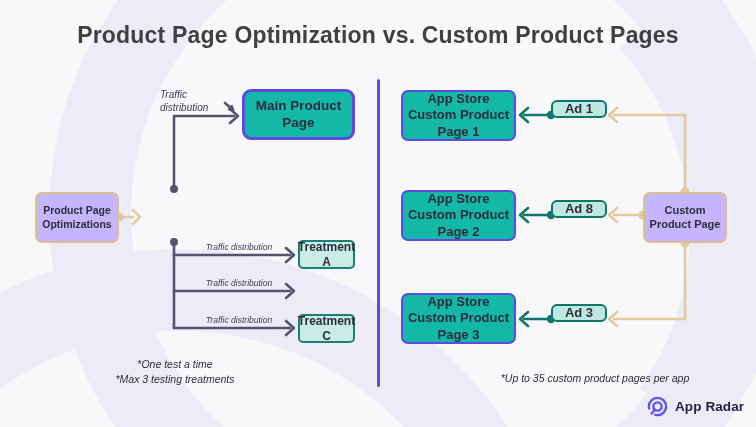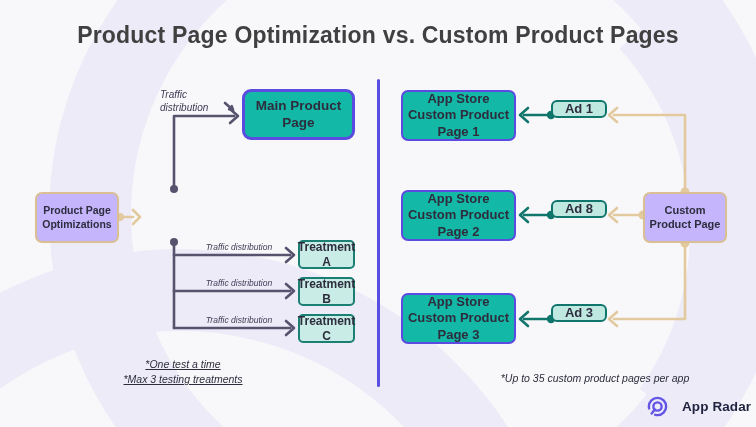--- a/index.html
+++ b/index.html
@@ -33,39 +33,39 @@
   .lbl {
     position:absolute; font-style:italic; color:#3e3b54;
     font-size:8.5px; white-space:pre-line; line-height:1.3;
   }
   .lbl-main { font-size:10px; text-align:left; }
   .lbl-branch { text-align:center; }
   .note {
     position:absolute; font-style:italic; color:#2d2d3d; font-weight:500;
     font-size:10.5px; text-align:center; white-space:pre-line; line-height:1.45;
   }
-  .logo { position:absolute; left:646px; top:395px; display:flex; align-items:center; gap:13px; }
+  .logo { position:absolute; left:646px; top:395px; display:flex; align-items:center; gap:6px; }
   .logo-text { font-size:13.5px; font-weight:800; color:#1f2340; letter-spacing:0.1px; }
 
   .b-opt     { left:35px;  top:192px; width:84px;  height:51px; font-size:10.5px; }
   .b-sources { left:143px; top:188px; width:64px;  height:54px; font-size:9.5px; }
   .b-main    { left:242px; top:89px;  width:113px; height:51px; font-size:13.5px; }
   .b-treat   { left:298px; width:57px; height:29px; font-size:12px; font-weight:600; }
   .b-t1 { top:240px; } .b-t2 { top:277px; } .b-t3 { top:314px; }
   .b-cpp     { left:401px; width:115px; height:51px; font-size:13px; }
   .b-p1 { top:90px; } .b-p2 { top:190px; } .b-p3 { top:293px; }
   .b-ad      { left:551px; width:56px; height:18px; font-size:13px; }
   .b-ad1 { top:100px; } .b-ad2 { top:200px; } .b-ad3 { top:304px; }
   .b-custom  { left:643px; top:192px; width:84px; height:51px; font-size:11px; }
 
   .lbl-main-pos { left:160px; top:88px;  width:66px; }
   .lbl-a { left:199px; top:242px; width:80px; }
   .lbl-b { left:199px; top:278px; width:80px; }
   .lbl-c { left:199px; top:315px; width:80px; }
-  .note-left  { left:68px;  top:357px; width:230px;text-decoration:underline; }
+  .note-left  { left:60px;  top:357px; width:230px; }
   .note-right { left:460px; top:371px; width:270px; }
 </style>
 </head>
 <body>
 
 <div class="canvas">
 
   <svg class="bg-svg" width="756" height="427" viewBox="0 0 756 427">
     <g fill="none" stroke="#edebf8">
       <circle cx="420" cy="215" r="330" stroke-width="82"></circle>
@@ -127,21 +127,20 @@
       <circle cx="551" cy="215" r="4.2"></circle>
       <circle cx="551" cy="319" r="4.2"></circle>
     </g>
   </svg>
 
   <div class="box box-tan b-opt">Product Page
 Optimizations</div>
   <div class="box box-purple box-purple-main b-main">Main Product
 Page</div>
   <div class="box box-teal b-treat b-t1">Treatment A</div>
-  <div class="box box-teal b-treat b-t2">Treatment B</div>
   <div class="box box-teal b-treat b-t3">Treatment C</div>
 
   <div class="lbl lbl-main lbl-main-pos">Traffic
 distribution</div>
   <div class="lbl lbl-branch lbl-a">Traffic distribution</div>
   <div class="lbl lbl-branch lbl-b">Traffic distribution</div>
   <div class="lbl lbl-branch lbl-c">Traffic distribution</div>
   <div class="note note-left">*One test a time
 *Max 3 testing treatments</div>
 

